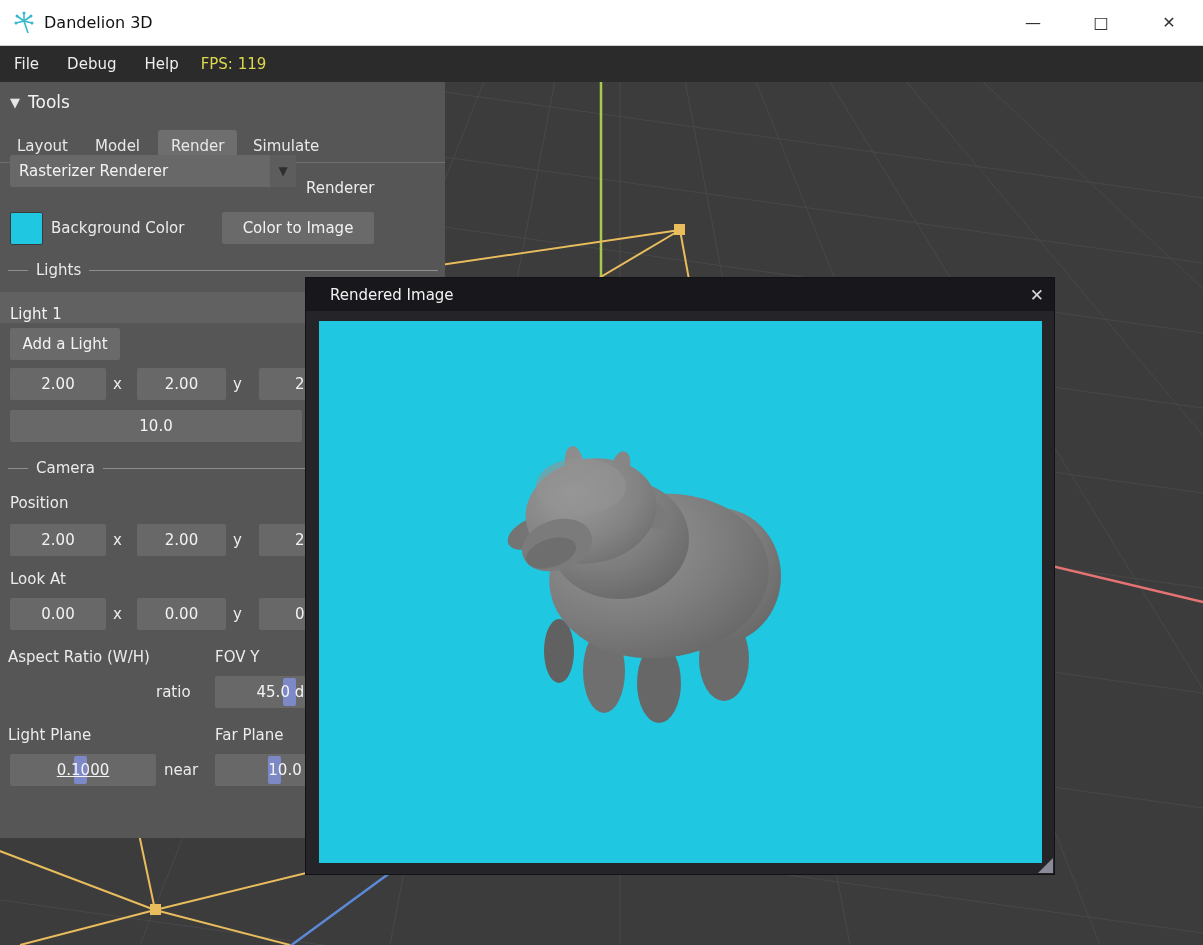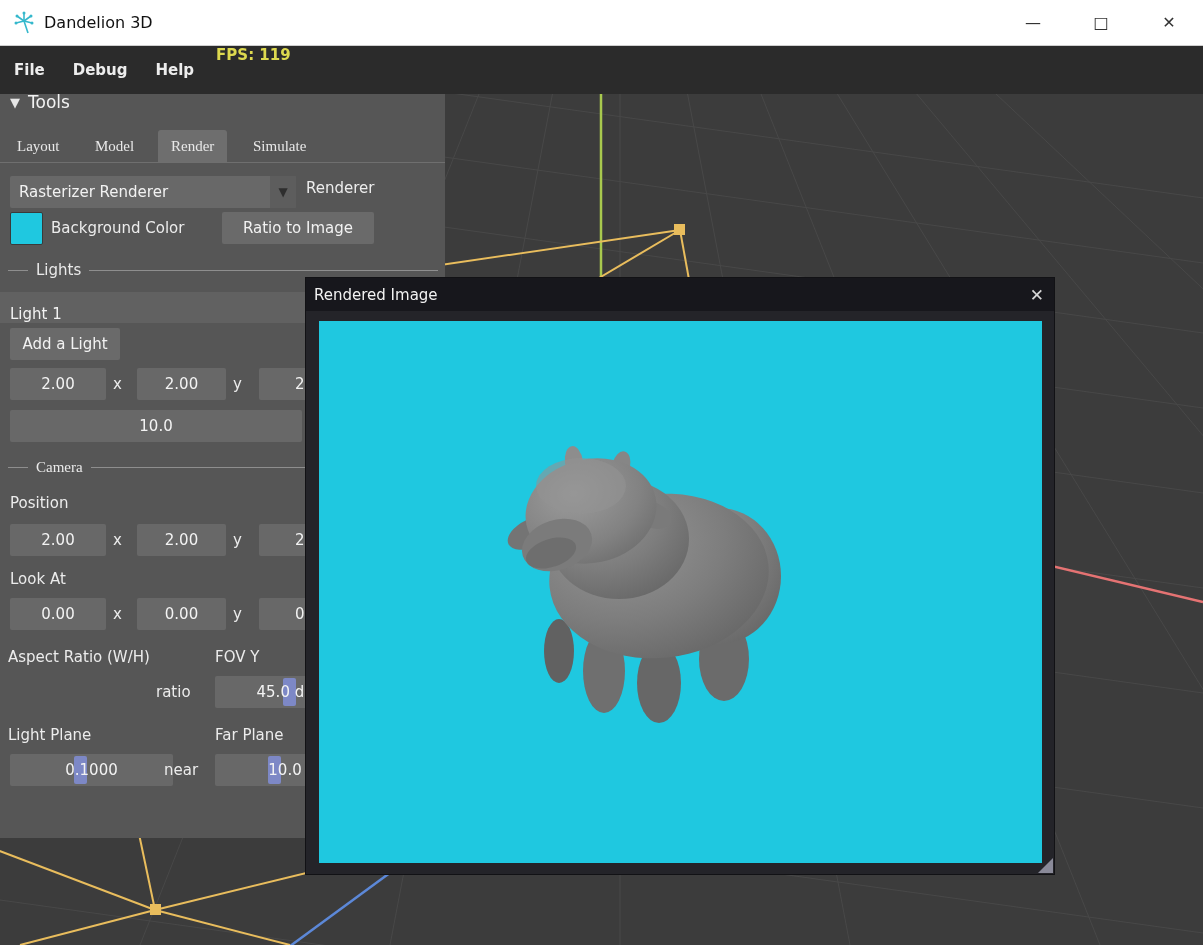--- a/index.html
+++ b/index.html
@@ -16,43 +16,43 @@
     border-bottom:1px solid #cfcfcf;
   }
   .app-icon { width:24px; height:24px; margin-left:12px; }
   .app-title { color:#111; font-size:16px; margin-left:8px; }
   .win-controls { margin-left:auto; display:flex; height:100%; }
   .win-btn {
     width:68px; height:100%; display:flex; align-items:center; justify-content:center;
     color:#333; font-size:16px; cursor:default;
   }
   .menubar {
-    position:absolute; top:46px; left:0; width:1203px; height:48px;
-    background:#2b2b2b; z-index:40; display:flex; 
-    color:#ededed; font-size:15px;font-weight:bold;
+    position:absolute; top:46px; left:0; width:1203px; height:36px;
+    background:#2b2b2b; z-index:40; display:flex; align-items:center;
+    color:#ededed; font-size:15px;
   }
   .menu-item { padding:0 14px; height:100%; display:flex; align-items:center; }
   .fps { color:#ddd94f; padding-left:8px; }
 
   
   #viewport { position:absolute; top:0; left:0; z-index:0; }
 
   
   .panel {
     position:absolute; top:82px; left:0; width:445px; height:756px;
     background:#565656; z-index:10; color:#eeeeee; font-size:15px;
   }
   .panel .abs { position:absolute; }
   .tools-hdr { left:10px; top:10px; font-size:17px; display:flex; align-items:center; gap:8px; color:#f2f2f2; }
   .tools-hdr .arr { font-size:13px; color:#e6e6e6; }
   .tabbar-line { left:0; top:80px; width:445px; height:1px; background:#6f6f6f; }
-  .tab { top:48px; height:32px; display:flex; align-items:center; padding:0 13px; color:#e8e8e8; border-radius:3px 3px 0 0;font-family:Liberation Serif, serif; }
+  .tab { top:48px; height:32px; display:flex; align-items:center; padding:0 13px; color:#e8e8e8; border-radius:3px 3px 0 0; }
   .tab.active { background:#6e6e6e; }
   .combo {
-    left:10px; top:94px; width:286px; height:32px; background:#686868; border-radius:2px;
+    left:10px; top:73px; width:286px; height:32px; background:#686868; border-radius:2px;
     display:flex; align-items:center;
   }
   .combo .val { padding-left:9px; color:#f2f2f2; }
   .combo .arrow-box {
     margin-left:auto; width:26px; height:32px; display:flex; align-items:center; justify-content:center;
     color:#2e2e2e; font-size:12px; background:#5d5d5d; border-radius:0 2px 2px 0;
   }
   .label { color:#ececec; }
   .swatch { left:10px; top:130px; width:33px; height:33px; background:#1fc8e0; border:1px solid #3a3a3a; border-radius:2px; }
   .btn {
@@ -73,21 +73,21 @@
   .fval { position:relative; z-index:2; }
 
   
   .dialog {
     position:absolute; left:305px; top:277px; width:750px; height:598px;
     background:#242429; border:1px solid #121215; z-index:20;
   }
   .dialog-titlebar {
     height:33px; background:#17171c; display:flex; align-items:center; color:#f2f2f2; font-size:15px;
   }
-  .dialog-title { margin-left:8px; }
+  .dialog-title { margin-left:24px; }
   .dialog-close { margin-left:auto; margin-right:10px; color:#d6d6d6; font-size:17px; }
   .dialog-image { position:absolute; left:13px; top:43px; width:723px; height:542px; background:#1fc8e0; }
   .resize-grip {
     position:absolute; right:1px; bottom:1px; width:0; height:0;
     border-left:15px solid transparent; border-bottom:15px solid #8a8a99;
   }
 </style>
 </head>
 <body>
 
@@ -157,21 +157,21 @@
 
   <div class="abs combo">
     <span class="val">Rasterizer Renderer</span>
     <span class="arrow-box">▼</span>
   </div>
   <span class="abs label" style="left:306px; top:97px;">Renderer</span>
 
   <div class="abs swatch"></div>
   <span class="abs label" style="left:51px; top:137px;">Background Color</span>
   <div class="abs btn" style="left:222px; top:130px; width:152px;">
-    <span>Ratio to Image</span>
+    <span>Color to Image</span>
   </div>
 
   <div class="abs sep" style="left:8px; top:179px; width:430px;">
     <span class="line" style="width:20px;"></span>
     <span style="padding:0 8px;">Lights</span>
     <span class="line" style="flex:1;"></span>
   </div>
 
   <div class="abs collapse-hdr" style="top:210px;">
     <span>Light 1</span>
@@ -192,21 +192,21 @@
   <div class="field" style="left:259px; top:286px; width:96px;">
       <span class="fval">2.0</span>
     </div>
 
   <div class="field" style="left:10px; top:328px; width:292px;">
       <span class="fval">10.0</span>
     </div>
 
   <div class="abs sep" style="left:8px; top:377px; width:430px;">
     <span class="line" style="width:20px;"></span>
-    <span style="padding:0 8px;font-family:Liberation Serif, serif;">Camera</span>
+    <span style="padding:0 8px;">Camera</span>
     <span class="line" style="flex:1;"></span>
   </div>
 
   <span class="abs label" style="left:10px; top:412px;">Position</span>
 
   <div class="field" style="left:10px;  top:442px; width:96px;">
       <span class="fval">2.00</span>
     </div>
   <span class="abs label" style="left:113px; top:449px;">x</span>
   <div class="field" style="left:137px; top:442px; width:89px;">
@@ -236,21 +236,21 @@
 
   <span class="abs label" style="left:156px; top:601px;">ratio</span>
   <div class="field" style="left:215px; top:594px; width:140px;">
     <span class="grab" style="left:68px;"></span>
     <span class="fval">45.0 de</span>
   </div>
 
   <span class="abs label" style="left:8px;   top:644px;">Light Plane</span>
   <span class="abs label" style="left:215px; top:644px;">Far Plane</span>
 
-  <div class="field" style="left:10px; top:672px; width:163px;">
+  <div class="field" style="left:10px; top:672px; width:146px;text-decoration:underline;">
     <span class="grab" style="left:64px;"></span>
     <span class="fval">0.1000</span>
   </div>
   <span class="abs label" style="left:164px; top:679px;">near</span>
   <div class="field" style="left:215px; top:672px; width:140px;">
     <span class="grab" style="left:53px;"></span>
     <span class="fval">10.0</span>
   </div>
 </div>
 

